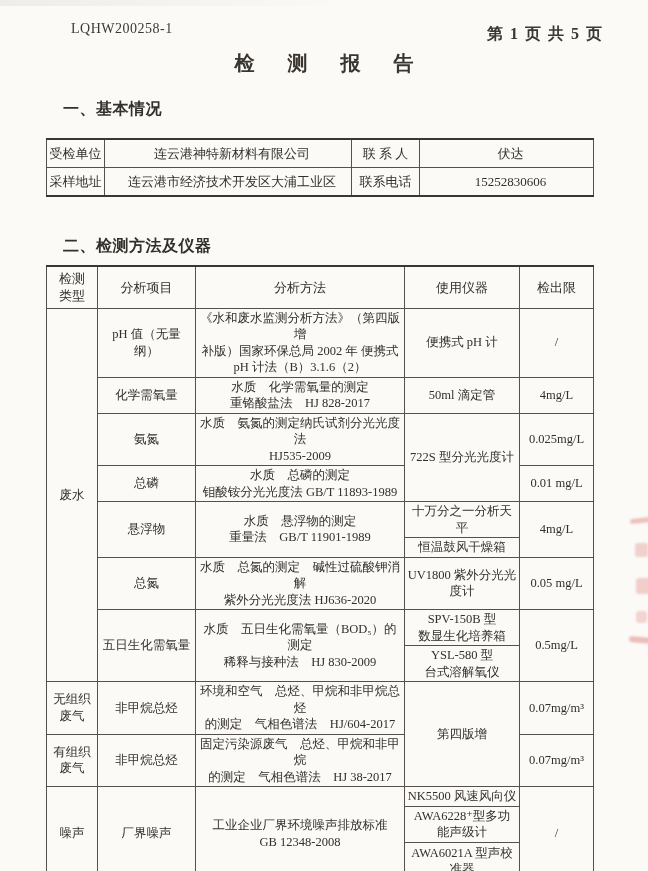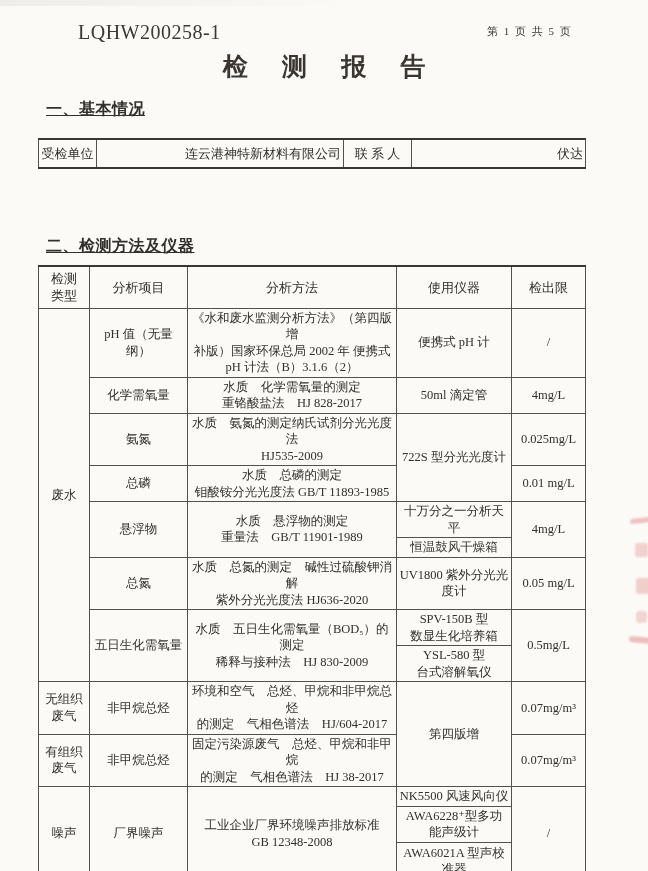--- a/index.html
+++ b/index.html
@@ -4,38 +4,38 @@
 <style>
   html,body{margin:0;padding:0;}
   body{
     width:648px;height:871px;position:relative;
     background:#fbfaf7;
     font-family:"Liberation Serif","DejaVu Serif",serif;
     color:#332f2b;
     -webkit-font-smoothing:antialiased;
   }
   .page{position:absolute;inset:0;overflow:hidden;}
-  .report-no{position:absolute;left:78px;top:21px;font-size:20px;letter-spacing:.5px;color:#3c3833;}
-  .page-info{position:absolute;left:487px;top:24px;font-size:11px;letter-spacing:1.5px;color:#3c3833;}
+  .report-no{position:absolute;left:71px;top:21px;font-size:14px;letter-spacing:.5px;color:#3c3833;}
+  .page-info{position:absolute;left:487px;top:24px;font-size:16px;letter-spacing:1.5px;color:#3c3833;font-weight:bold;}
   .doc-title{position:absolute;left:0;top:50px;width:100%;text-align:center;
-    font-size:25px;font-weight:bold;letter-spacing:14px;color:#3a352f;text-indent:14px;}
-  .sec-heading{position:absolute;left:46px;font-size:16px;font-weight:bold;color:#33302b;letter-spacing:.5px;text-decoration:underline;}
+    font-size:20px;font-weight:bold;letter-spacing:14px;color:#3a352f;text-indent:14px;}
+  .sec-heading{position:absolute;left:63px;font-size:16px;font-weight:bold;color:#33302b;letter-spacing:.5px;}
   .sec1{top:99px;}
   .sec2{top:236px;}
 
-  table{border-collapse:collapse;table-layout:fixed;position:absolute;left:38px;width:547px;
+  table{border-collapse:collapse;table-layout:fixed;position:absolute;left:46px;width:547px;
     background:transparent;}
   .t-basic{top:138px;}
   .t-methods{top:265px;}
   td,th{border:1px solid #55504a;font-weight:normal;vertical-align:middle;
     text-align:center;padding:1px 2px;font-size:12.5px;line-height:1.32;
     white-space:pre-line;color:#332f2b;overflow:hidden;}
   table{border:1px solid #55504a;border-top:2.5px solid #3a3631;border-bottom:2.5px solid #3a3631;}
   .t-basic td{font-size:13px;height:25px;}
-  .t-basic td.val{text-align:right;padding-left:10px;}
+  .t-basic td.val{text-align:center;padding-left:10px;}
   .t-methods th{font-size:13px;}
   .r42{height:42px}.r53{height:53px}.r30{height:30px}.r40{height:40px}.r34{height:34px}
   .r31{height:31px}.r18{height:18px}.r33{height:33px}.r28{height:28px}.r37{height:37px}
   .r39{height:39px}
 
   
   .red-mark{position:absolute;background:#d96a66;opacity:.40;filter:blur(1px);border-radius:3px;}
   .rm1{right:-4px;top:518px;width:22px;height:5px;transform:rotate(-6deg);}
   .rm2{right:0px;top:543px;width:13px;height:14px;opacity:.28;border-radius:2px;}
   .rm3{right:-2px;top:578px;width:14px;height:16px;opacity:.30;}
@@ -62,20 +62,26 @@
         <col style="width:247px">
         <col style="width:68px">
         <col style="width:174px">
       </colgroup>
     <tbody>
         <tr>
       <td>受检单位</td>
       <td class="val">连云港神特新材料有限公司</td>
       <td>联 系 人</td>
       <td class="val">伏达</td>
+    </tr>
+    <tr>
+      <td>采样地址</td>
+      <td class="val">连云港市经济技术开发区大浦工业区</td>
+      <td>联系电话</td>
+      <td class="val">15252830606</td>
     </tr>
   </tbody>
     </table>
 
   <div class="sec-heading sec2">二、检测方法及仪器</div>
 
   <table class="t-methods">
     <colgroup>
         <col style="width:51px">
         <col style="width:98px">
@@ -111,21 +117,21 @@
     <tr class="r40">
       <td>氨氮</td>
       <td>水质　氨氮的测定纳氏试剂分光光度法
 HJ535-2009</td>
       <td rowspan="2">722S 型分光光度计</td>
       <td>0.025mg/L</td>
     </tr>
     <tr class="r34">
       <td>总磷</td>
       <td>水质　总磷的测定
-钼酸铵分光光度法 GB/T 11893-1985</td>
+钼酸铵分光光度法 GB/T 11893-1989</td>
       <td>0.01 mg/L</td>
     </tr>
     <tr class="r31">
       <td rowspan="2">悬浮物</td>
       <td rowspan="2">水质　悬浮物的测定
 重量法　GB/T 11901-1989</td>
       <td>十万分之一分析天
 平</td>
       <td rowspan="2">4mg/L</td>
     </tr>

